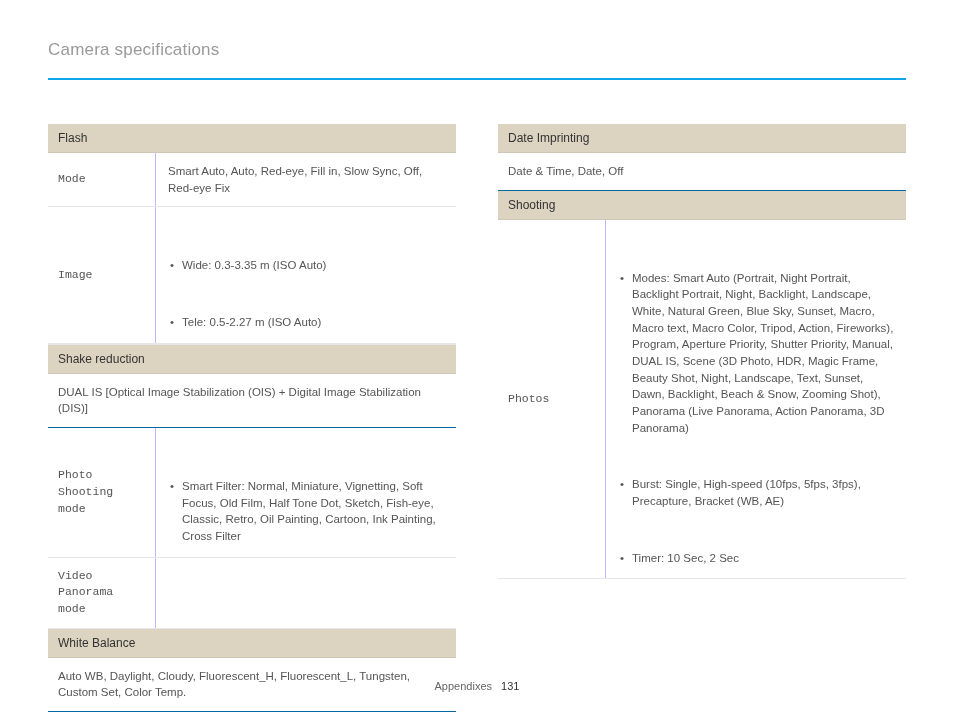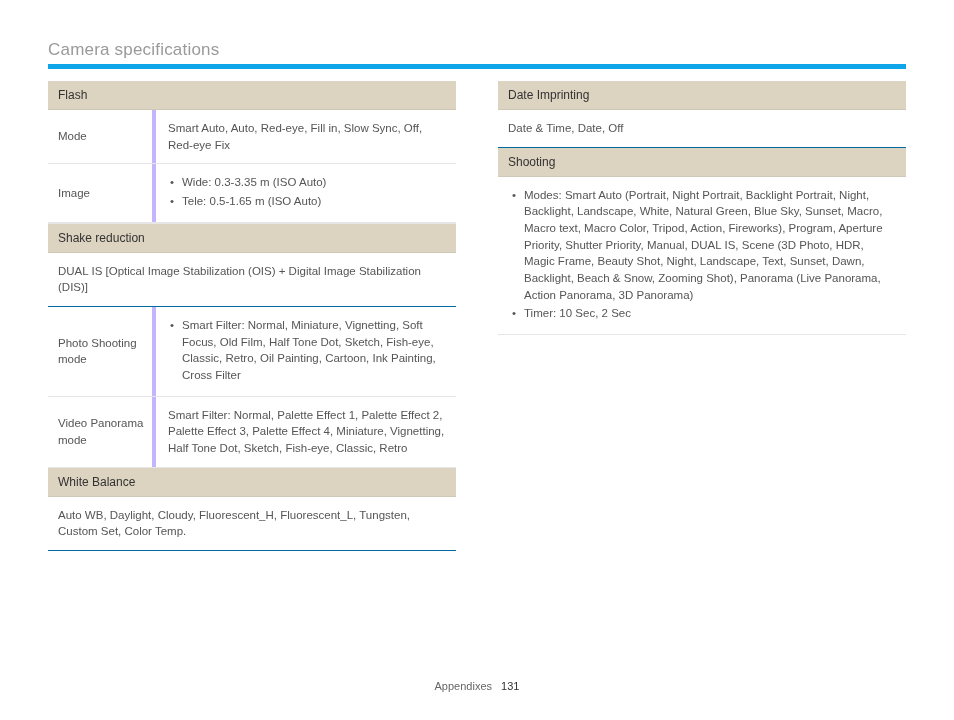--- a/index.html
+++ b/index.html
@@ -11,23 +11,23 @@
     position: relative;
     color: #3a3a3a;
   }
   .page {
     padding: 40px 48px 30px 48px;
   }
   .title {
     font-size: 17px;
     font-weight: 300;
     color: #9a9a9a;
-    padding-bottom: 4px;
-    border-bottom: 5px solid #0ea5e9;
-    margin-bottom: 12px;
+    padding-bottom: 18px;
+    border-bottom: 2px solid #0ea5e9;
+    margin-bottom: 44px;
     letter-spacing: 0.2px;
   }
   .columns {
     display: flex;
     gap: 42px;
   }
   .col {
     flex: 1;
     min-width: 0;
   }
@@ -42,43 +42,45 @@
     display: flex;
     border-bottom: 1px solid #e6e6e6;
     font-size: 11.5px;
     line-height: 1.45;
     color: #555;
   }
   .label {
     width: 108px;
     flex-shrink: 0;
     padding: 10px 8px 10px 10px;
-    border-right: 4px solid #c4b5fd;
+    border-right: 1px solid #c4b5fd;
     display: flex;
     align-items: center;
+    font-family: Liberation Mono, monospace;
   }
   .value {
     flex: 1;
     padding: 10px 10px 10px 12px;
   }
   .full-row {
     border-bottom: 1px solid #0369a1;
     font-size: 11.5px;
     line-height: 1.45;
     color: #555;
     padding: 10px 10px;
   }
   ul {
     list-style: none;
     padding-left: 0;
   }
   ul li {
     position: relative;
     padding-left: 14px;
     margin-bottom: 2px;
+    margin-top: 40px;
   }
   ul li::before {
     content: "•";
     position: absolute;
     left: 2px;
     top: 0;
   }
   .footer {
     position: absolute;
     bottom: 28px;
@@ -108,21 +110,21 @@
       <div class="row">
         <div class="label">Mode</div>
         <div class="value">Smart Auto, Auto, Red-eye, Fill in, Slow Sync, Off, Red-eye Fix</div>
       </div>
 
       <div class="row">
         <div class="label">Image</div>
         <div class="value">
           <ul>
             <li>Wide: 0.3-3.35 m (ISO Auto)</li>
-            <li>Tele: 0.5-1.65 m (ISO Auto)</li>
+            <li>Tele: 0.5-2.27 m (ISO Auto)</li>
           </ul>
         </div>
       </div>
 
       <div class="row">
       </div>
 
       <div class="section-header">Shake reduction</div>
       <div class="full-row">DUAL IS [Optical Image Stabilization (OIS) + Digital Image Stabilization (DIS)]</div>
 
@@ -131,39 +133,40 @@
         <div class="label">Photo Shooting mode</div>
         <div class="value">
           <ul>
             <li>Smart Filter: Normal, Miniature, Vignetting, Soft Focus, Old Film, Half Tone Dot, Sketch, Fish-eye, Classic, Retro, Oil Painting, Cartoon, Ink Painting, Cross Filter</li>
           </ul>
         </div>
       </div>
 
       <div class="row">
         <div class="label">Video Panorama mode</div>
-        <div class="value">Smart Filter: Normal, Palette Effect 1, Palette Effect 2, Palette Effect 3, Palette Effect 4, Miniature, Vignetting, Half Tone Dot, Sketch, Fish-eye, Classic, Retro</div>
       </div>
 
       <div class="section-header">White Balance</div>
       <div class="full-row">Auto WB, Daylight, Cloudy, Fluorescent_H, Fluorescent_L, Tungsten, Custom Set, Color Temp.</div>
 
     </div>
 
     <div class="col">
 
       <div class="section-header">Date Imprinting</div>
       <div class="full-row">Date &amp; Time, Date, Off</div>
 
       <div class="section-header">Shooting</div>
 
       <div class="row">
+        <div class="label">Photos</div>
         <div class="value">
           <ul>
             <li>Modes: Smart Auto (Portrait, Night Portrait, Backlight Portrait, Night, Backlight, Landscape, White, Natural Green, Blue Sky, Sunset, Macro, Macro text, Macro Color, Tripod, Action, Fireworks), Program, Aperture Priority, Shutter Priority, Manual, DUAL IS, Scene (3D Photo, HDR, Magic Frame, Beauty Shot, Night, Landscape, Text, Sunset, Dawn, Backlight, Beach &amp; Snow, Zooming Shot), Panorama (Live Panorama, Action Panorama, 3D Panorama)</li>
+            <li>Burst: Single, High-speed  (10fps, 5fps, 3fps), Precapture, Bracket (WB, AE)</li>
             <li>Timer: 10 Sec, 2 Sec</li>
           </ul>
         </div>
       </div>
 
     </div>
 
   </div>
 </div>
 

